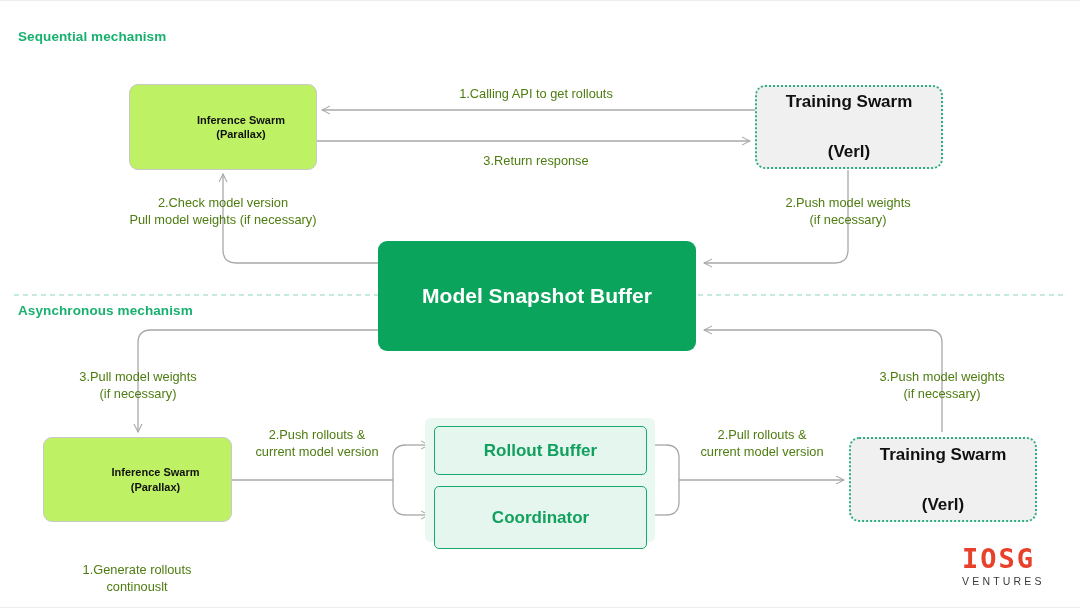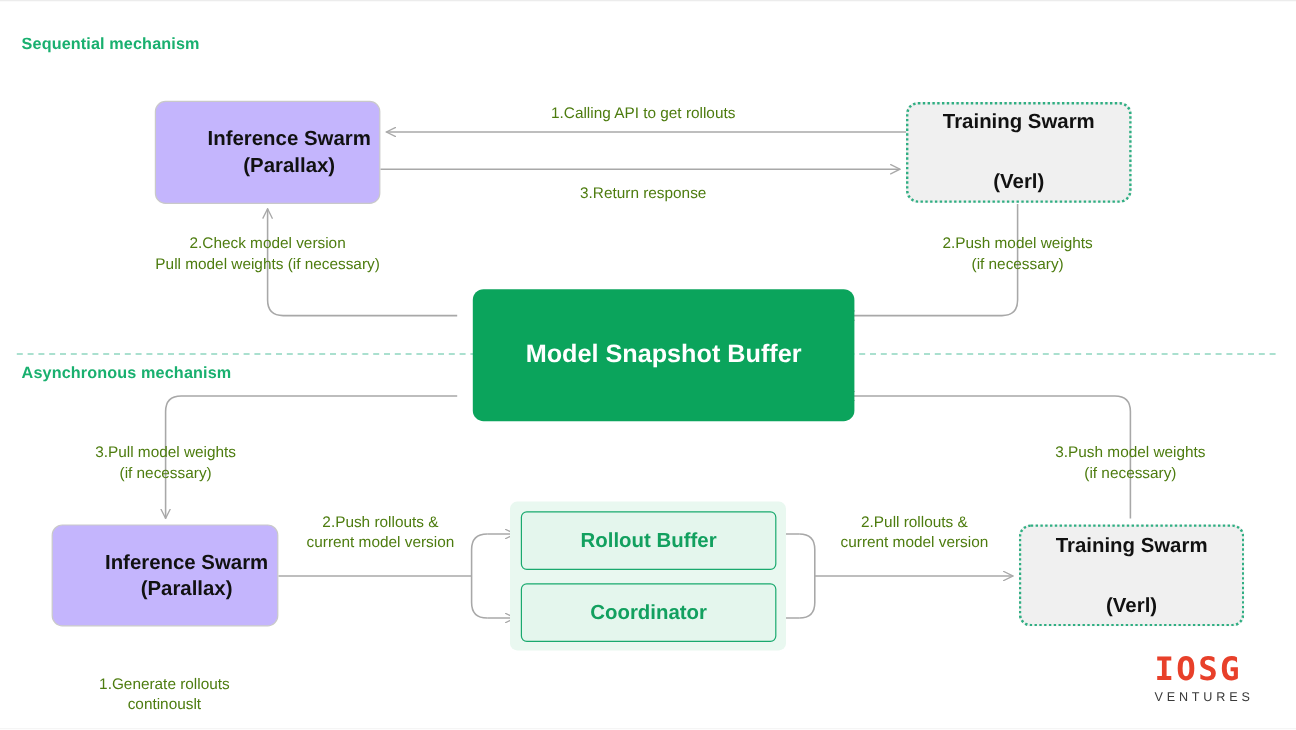--- a/index.html
+++ b/index.html
@@ -42,24 +42,24 @@
     text-align: center;
     border-radius: 9px;
     line-height: 1.28;
   }
   .node .l1, .node .l2 {
     display: block;
     white-space: nowrap;
   }
 
   .node-gray {
-    background: #c4b5fd;
+    background: #bef264;
     border: 1px solid #c9c9c9;
     color: #111111;
-    font-size: 17px;
+    font-size: 11px;
     font-weight: bold;
     padding-left: 36px;
   }
   .node-dotted {
     background: #f0f0f0;
     border: 2px dotted #2fae82;
     color: #111111;
     font-size: 17px;
     font-weight: bold;
     border-radius: 10px;
@@ -178,36 +178,36 @@
   <div class="node node-gray" style="left:129px; top:84px; width:188px; height:86px;">
     <span class="l1">Inference Swarm</span>
     <span class="l2">(Parallax)</span>
   </div>
 
   <div class="node node-dotted" style="left:755px; top:85px; width:188px; height:84px;">
     <span class="l1">Training Swarm</span>
     <span class="l2">(Verl)</span>
   </div>
 
-  <div class="node node-green-solid" style="left:394px; top:241px; width:318px; height:110px;">
+  <div class="node node-green-solid" style="left:378px; top:241px; width:318px; height:110px;">
     <span class="l1">Model Snapshot Buffer</span>
   </div>
 
   <div class="node node-gray" style="left:43px; top:437px; width:189px; height:85px;">
     <span class="l1">Inference Swarm</span>
     <span class="l2">(Parallax)</span>
   </div>
 
   <div id="group-rollout"></div>
 
   <div class="node node-mint" style="left:434px; top:426px; width:213px; height:49px;">
     <span class="l1">Rollout Buffer</span>
   </div>
 
-  <div class="node node-mint" style="left:434px; top:486px; width:213px; height:49px;">
+  <div class="node node-mint" style="left:434px; top:486px; width:213px; height:63px;">
     <span class="l1">Coordinator</span>
   </div>
 
   <div class="node node-dotted" style="left:849px; top:437px; width:188px; height:85px;">
     <span class="l1">Training Swarm</span>
     <span class="l2">(Verl)</span>
   </div>
 
   <div class="edge-label" style="left:390px; top:85px; width:292px;">
     <span>1.Calling API to get rollouts</span>

